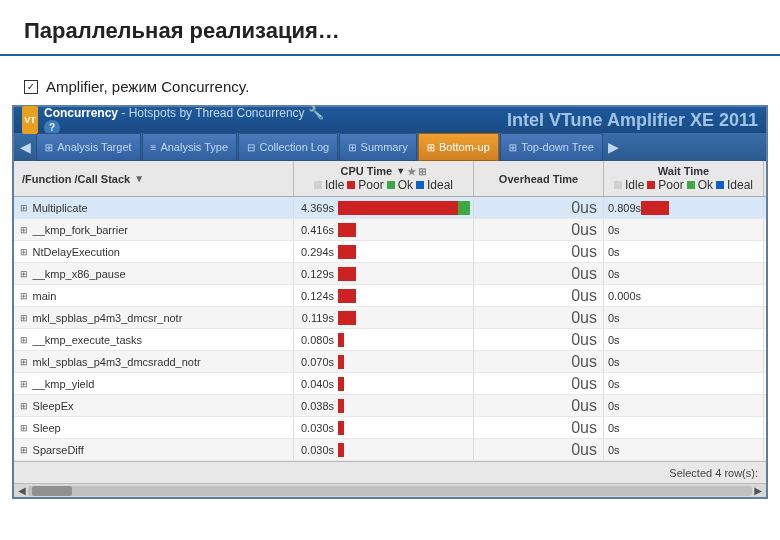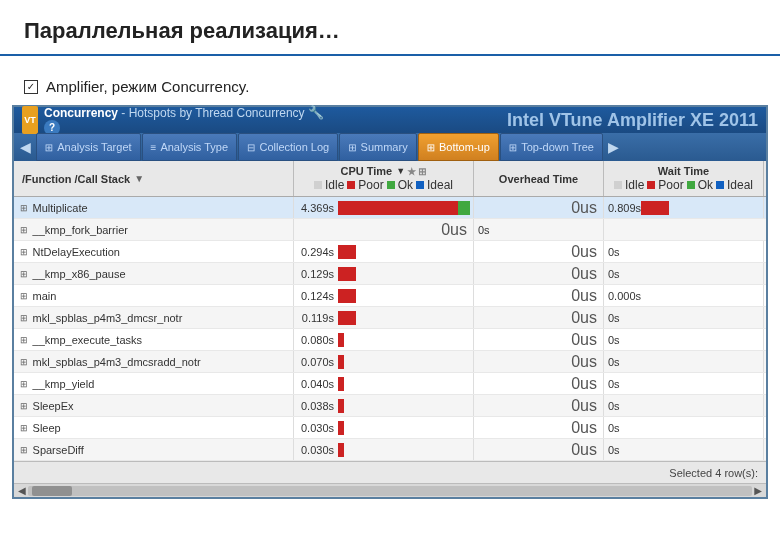--- a/index.html
+++ b/index.html
@@ -460,20 +460,26 @@
           <div class="cell wait-cell">
             <span>0.809s</span>
             <span class="bar-seg" style="width: 28px; background: rgb(204, 34, 34);"></span>
           </div>
         </div>
         <div class="data-row">
           <div class="cell cell-func">
             <span class="expand-icon">⊞</span>
             <span>__kmp_fork_barrier</span>
           </div>
+          <div class="cell cell-bar" style="padding: 0px 4px;">
+            <span class="time-val">0.416s</span>
+            <div class="bar-container">
+              <span class="bar-seg" style="width: 18px; background: rgb(204, 34, 34);"></span>
+            </div>
+          </div>
           <div class="cell cell-overhead">0us</div>
           <div class="cell wait-cell">0s</div>
         </div>
         <div class="data-row">
           <div class="cell cell-func">
             <span class="expand-icon">⊞</span>
             <span>NtDelayExecution</span>
           </div>
           <div class="cell cell-bar" style="padding: 0px 4px;">
             <span class="time-val">0.294s</span>

